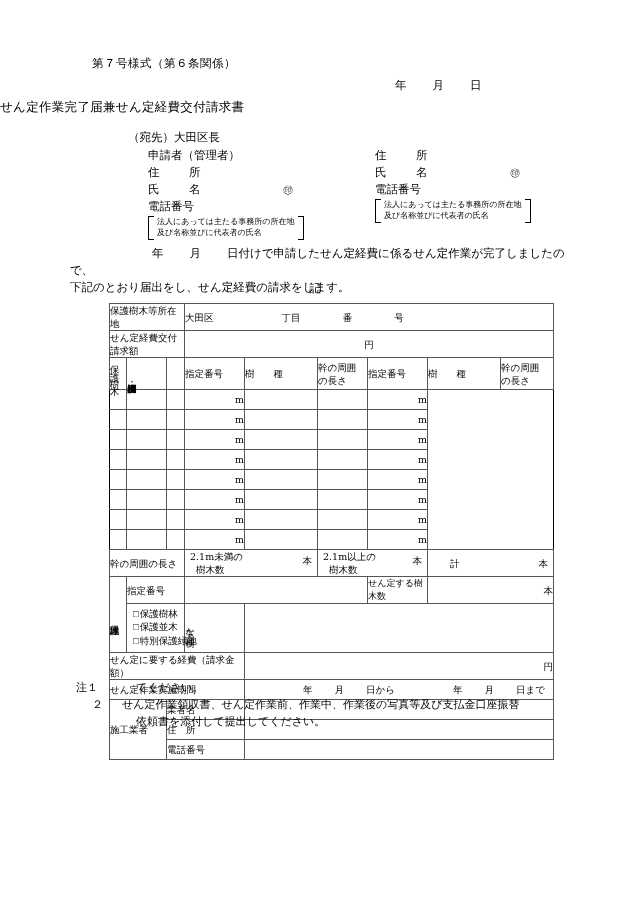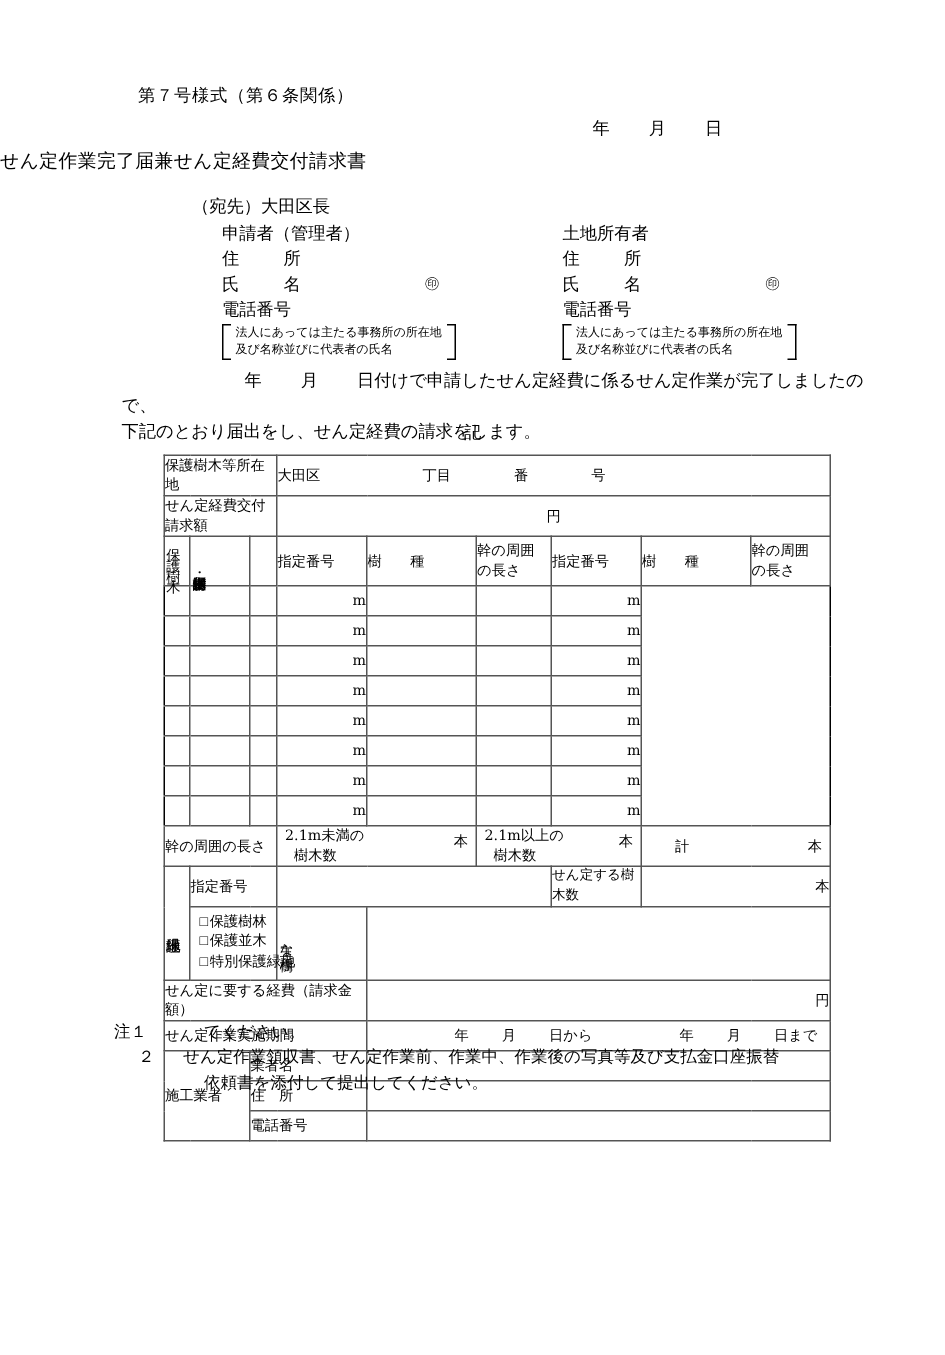--- a/index.html
+++ b/index.html
@@ -107,21 +107,20 @@
   .note-brace .l1, .note-brace .l2 { display: block; white-space: nowrap; }
 
   
   .para {
     position: absolute;
     left: 70px;
     top: 245px;
     width: 500px;
     font-size: 11.5px;
     line-height: 17px;
-    margin-left: 11px;
   }
   .para .indent { display: inline-block; width: 82px; }
   .para .sp { display: inline-block; width: 26px; }
 
   .ki {
     position: absolute;
     left: 0;
     top: 281px;
     width: 630px;
     text-align: center;
@@ -240,21 +239,20 @@
     </div>
     <div class="note-brace">
       <span class="bracket-l"></span>
       <span class="l1">法人にあっては主たる事務所の所在地</span>
       <span class="l2">及び名称並びに代表者の氏名</span>
       <span class="bracket-r"></span>
     </div>
   </div>
 
   <div class="party right">
-    <div class="row">土地所有者</div>
     <div class="row">
       <span class="lbl-2">住　所</span>
     </div>
     <div class="row">
       <span class="lbl-2">氏　名</span>
       <span class="seal">㊞</span>
     </div>
     <div class="row">
       <span>電話番号</span>
     </div>

